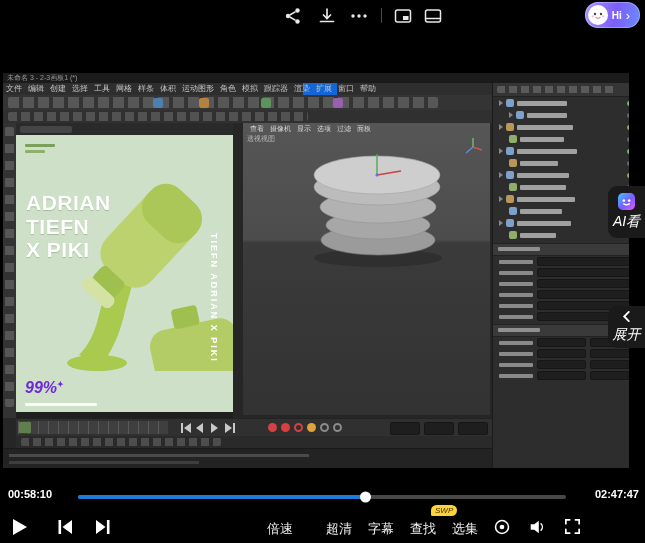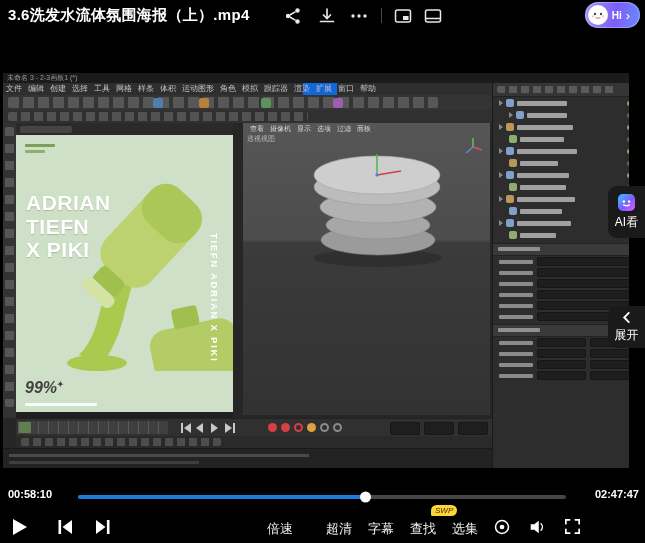--- a/index.html
+++ b/index.html
@@ -47,21 +47,21 @@
   .poster-tabs{position:absolute;left:13px;top:50px;width:217px;height:12px;background:#2a2a2a;}
   .poster-tabs::before{content:"";position:absolute;left:4px;top:3px;width:52px;height:7px;background:#454545;border-radius:2px;}
   .poster{position:absolute;left:13px;top:62px;width:217px;height:277px;background:#cfe0c8;overflow:hidden;}
   .poster-footer{position:absolute;left:13px;top:339px;width:217px;height:6px;background:#1f1f1f;}
   .logo-bar1{position:absolute;left:9px;top:9px;width:30px;height:3px;background:#7aa05a;border-radius:1px;}
   .logo-bar2{position:absolute;left:9px;top:15px;width:20px;height:3px;background:#8fb06c;border-radius:1px;}
   .poster-title{position:absolute;left:10px;top:56px;color:#fff;font-weight:800;font-size:21px;
                 line-height:1.12;letter-spacing:.5px;text-shadow:0 1px 1px rgba(90,120,70,.35);}
   .poster-vertical{position:absolute;right:14px;top:98px;color:#fff;font-size:9px;font-weight:700;
                    letter-spacing:2px;writing-mode:vertical-rl;}
-  .poster-badge{position:absolute;left:9px;bottom:15px;color:#404040;font-weight:800;font-size:16px;font-style:italic;}
+  .poster-badge{position:absolute;left:9px;bottom:15px;color:#6d28d9;font-weight:800;font-size:16px;font-style:italic;}
   .poster-badge .star{font-size:8px;vertical-align:super;font-style:normal;}
   .poster-credit{position:absolute;left:9px;bottom:6px;width:72px;height:3px;background:rgba(255,255,255,.85);border-radius:1px;}
   .bottle-svg{position:absolute;right:-6px;top:4px;width:200px;height:232px;}
 
   
   .viewport{position:absolute;left:240px;top:50px;width:247px;height:292px;overflow:hidden;
             background:linear-gradient(180deg,#565656 0%,#4c4c4c 40%,#3b3b3b 41%,#323232 100%);}
   .viewport-menu{position:absolute;left:4px;top:1px;font-size:7px;color:#d6d6d6;white-space:nowrap;}
   .viewport-menu .menu-item{padding:0 3px;}
   .viewport-label{position:absolute;left:4px;top:11px;font-size:7px;color:#b5b5b5;}
@@ -111,21 +111,21 @@
   .below-bar::before{content:"";position:absolute;left:5px;top:2px;width:200px;height:8px;
       background:repeating-linear-gradient(90deg,#4d4d4d 0 8px,#2a2a2a 8px 12px);border-radius:2px;}
   .statusbar{position:absolute;left:0;top:375px;width:489px;height:20px;background:#232323;border-top:1px solid #1a1a1a;box-sizing:border-box;}
   .sb1{position:absolute;left:6px;top:5px;width:300px;height:3px;background:#4a4a4a;}
   .sb2{position:absolute;left:6px;top:12px;width:190px;height:3px;background:#3e3e3e;}
 
   
   .sbtn{position:absolute;right:0;width:37px;border-radius:9px 0 0 9px;background:#1a1a1a;color:#fff;
         display:flex;flex-direction:column;align-items:center;justify-content:center;gap:3px;cursor:pointer;}
   .s-ai{top:186px;height:52px}.s-course{top:246px;height:52px}.s-expand{top:306px;height:42px}
-  .sbtn .lbl{font-size:12px;color:#fff;}
+  .sbtn .lbl{font-size:14px;color:#fff;font-style:italic;}
   .sbtn svg{display:block;}
 
   
   .time{position:absolute;top:488px;font-size:11px;font-weight:700;color:#fff;}
   .t-cur{left:8px}.t-dur{right:6px}
   .pbar{position:absolute;left:78px;top:495px;width:488px;height:4px;border-radius:2px;background:rgba(255,255,255,.28);cursor:pointer;}
   .pfill{position:relative;height:100%;border-radius:2px;background:#1d7bd9;}
   .pknob{position:absolute;right:-5px;top:50%;transform:translateY(-50%);width:11px;height:11px;border-radius:50%;background:#fff;cursor:pointer;}
   .cbtn{position:absolute;top:517px;width:20px;height:20px;color:#fff;cursor:pointer;}
   .cbtn svg{display:block;width:100%;height:100%;}
@@ -136,21 +136,20 @@
        font-weight:400;font-style:italic;padding:1px 4px;border-radius:7px 7px 7px 2px;}
   .i-cast{left:493px;top:518px;width:18px;height:18px;}
   .i-vol{left:528px;top:518px;width:18px;height:18px;}
   .i-fs{left:563px;top:517px;width:19px;height:19px;}
 </style>
 </head>
 <body>
 
 <div class="screen">
 
-  <div class="vtitle">3.6洗发水流体氛围海报（上）.mp4</div>
 
   <div class="hicon i-share">
     <svg viewBox="0 0 20 20" fill="#e8e8e8">
         <circle cx="5" cy="10" r="2.2"></circle>
         <circle cx="14.5" cy="4.5" r="2.2"></circle>
         <circle cx="14.5" cy="15.5" r="2.2"></circle>
         <path d="M6.8 9 L12.6 5.6 M6.8 11 L12.6 14.4" stroke="#e8e8e8" stroke-width="1.5"></path>
       </svg>
   </div>
   <div class="hicon i-down">

